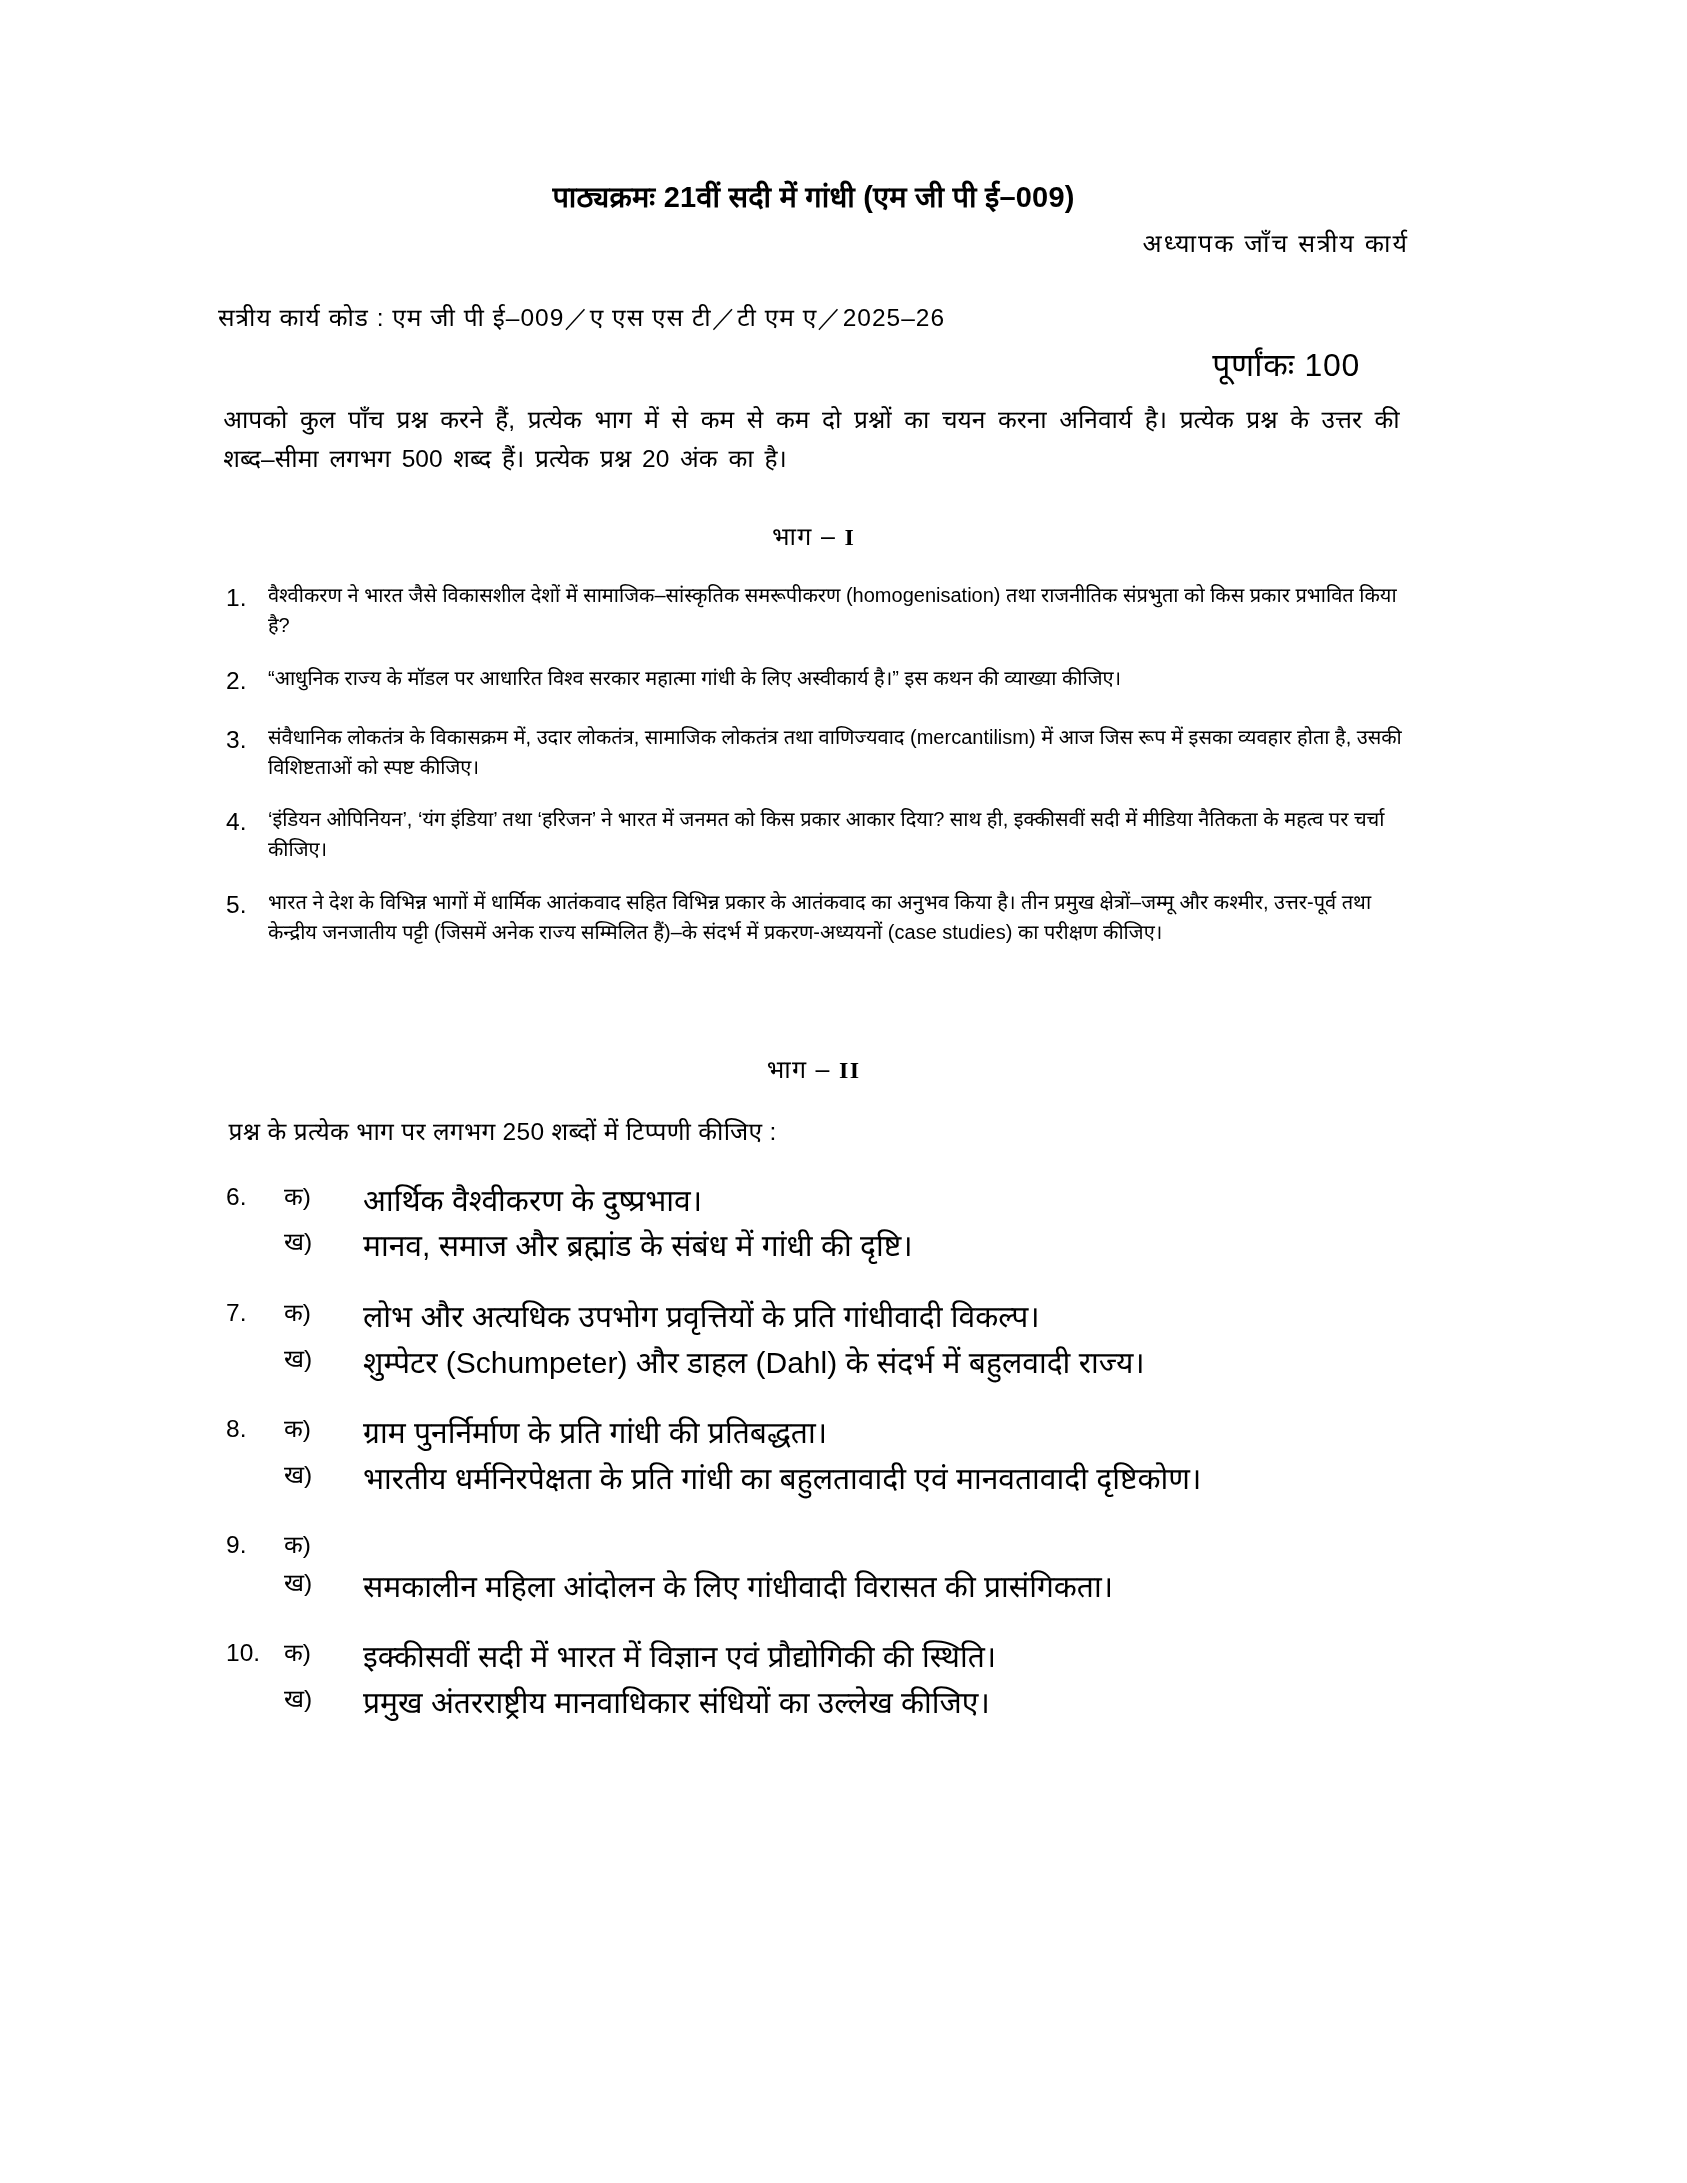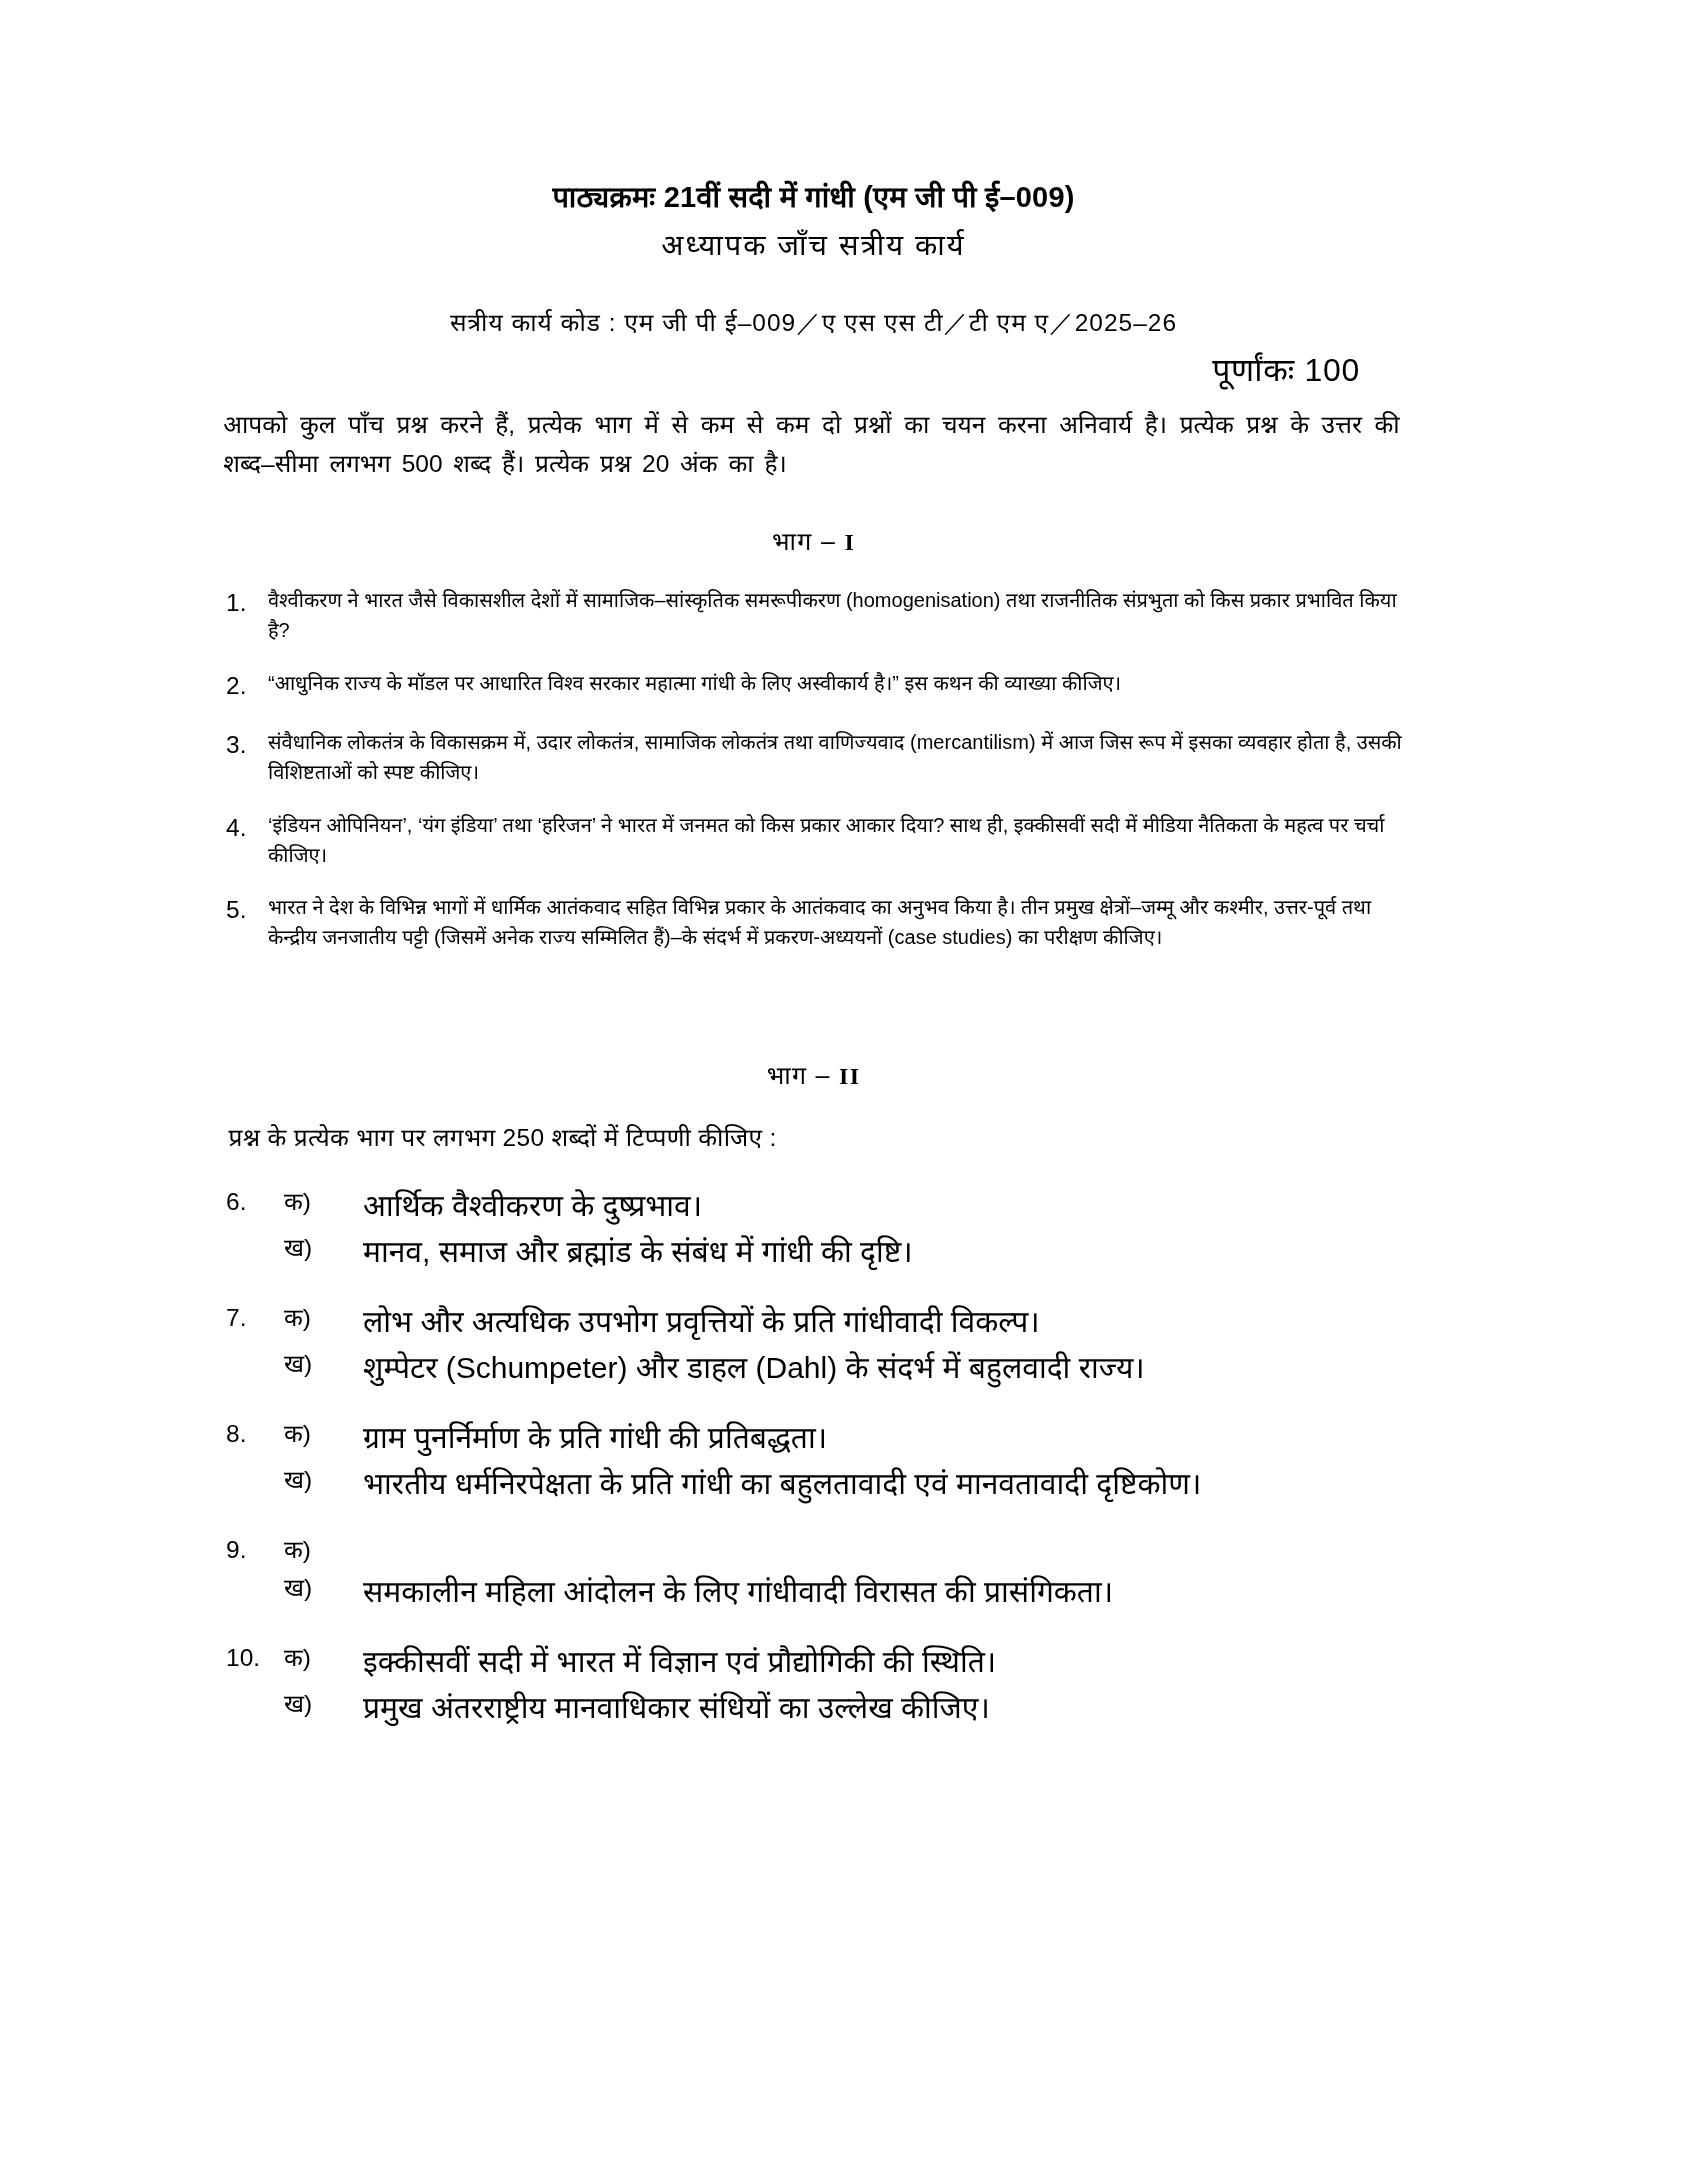--- a/index.html
+++ b/index.html
@@ -33,30 +33,30 @@
   
   .doc-title {
     font-size: 29px;
     font-weight: bold;
     text-align: center;
     letter-spacing: 0.2px;
     line-height: 1.25;
     margin: 0 0 12px 0;
   }
   .doc-subtitle {
-    font-size: 29px;
+    font-size: 25px;
     font-weight: normal;
-    text-align: center;
+    text-align: right;
     letter-spacing: 2px;
     line-height: 1.3;
     margin: 0 0 41px 0;
   }
   .code-line {
     font-size: 24.5px;
-    text-align: center;
+    text-align: left;
     letter-spacing: 1px;
     line-height: 1.35;
     margin: 0 0 8px 0;
   }
   .marks-line {
     font-size: 32px;
     text-align: right;
     letter-spacing: 0.7px;
     margin: 0 49px 0 0;
   }

